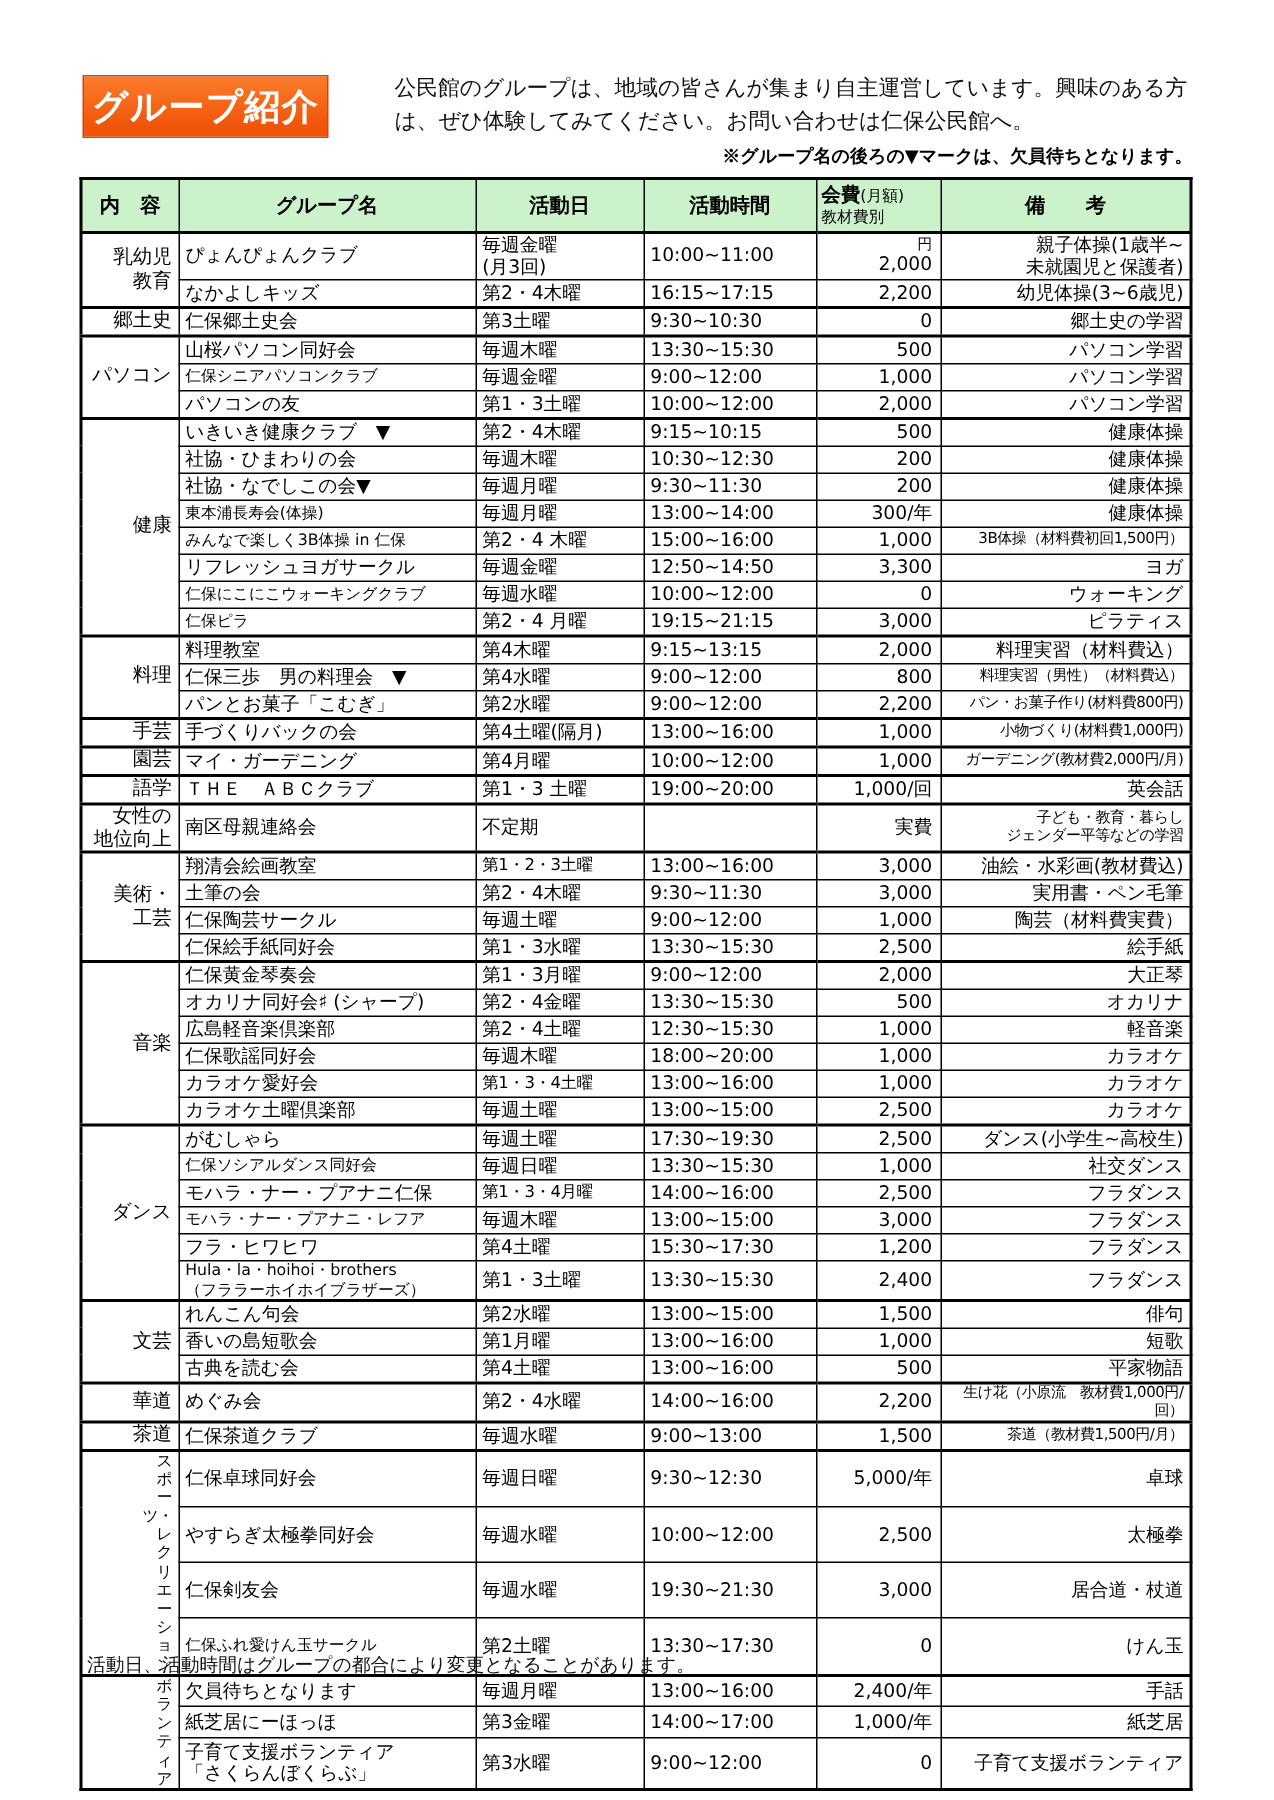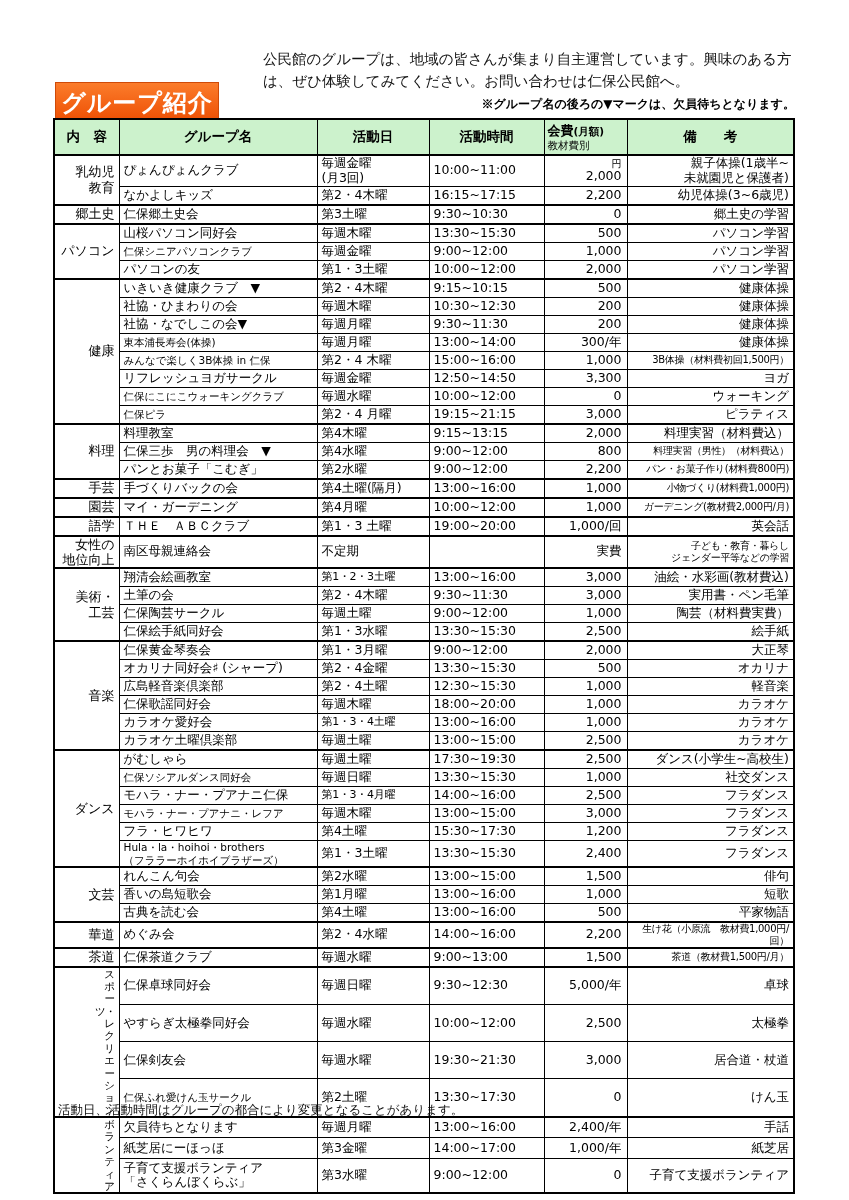--- a/index.html
+++ b/index.html
@@ -5,21 +5,20 @@
   html,body{margin:0;padding:0;}
   body{font-family:"DejaVu Sans",sans-serif;background:#ffffff;}
   .page{position:relative;width:849px;height:1200px;background:#fff;overflow:hidden;}
 
   .title-badge{
     position:absolute;left:55px;top:50px;width:162px;height:40px;
     background:linear-gradient(180deg,#fb7c2b 0%, var(--accent,#ef5408) 85%);
     border:1px solid #cf4a08;
     color:#fff;font-weight:bold;font-size:24px;line-height:40px;text-align:center;
     letter-spacing:1px;
-    margin-top:32px;
   }
   .intro{
     position:absolute;left:263px;top:49px;width:552px;
     font-size:14.5px;line-height:1.5;color:#111;white-space:pre-line;
   }
   .vacancy-note{
     position:absolute;top:96px;right:54px;
     font-family:"DejaVu Serif",serif;
     font-weight:bold;font-size:12px;color:#000;
   }
@@ -33,21 +32,21 @@
   col.c-time{width:115px;} col.c-fee{width:83px;}  col.c-rem{width:167px;}
 
   th{
     background:var(--green,#ccf2cc);
     border:1px solid #000;border-bottom:2px solid #000;
     font-size:13.5px;font-weight:bold;height:32px;padding:1px 3px;
     color:#000;vertical-align:middle;
   }
   th.fee-h{text-align:left;line-height:1.15;}
   .fee-main{font-size:13px;font-weight:bold;}
-  .fee-paren{font-size:10.5px;font-weight:bold;}
+  .fee-paren{font-size:10.5px;font-weight:normal;}
   .fee-sub{font-size:10.5px;font-weight:normal;display:block;}
 
   td{
     border:1px solid #000;height:17px;padding:0 4px;
     font-size:12.5px;line-height:1.18;color:#000;
     vertical-align:middle;white-space:pre-line;overflow:hidden;
   }
   tr.sec td{border-top:2px solid #000;}
   td.cat{text-align:right;padding-left:3px;font-size:13px;}
   td.cat.s{font-size:10.5px;letter-spacing:-0.5px;padding-left:40px;}

